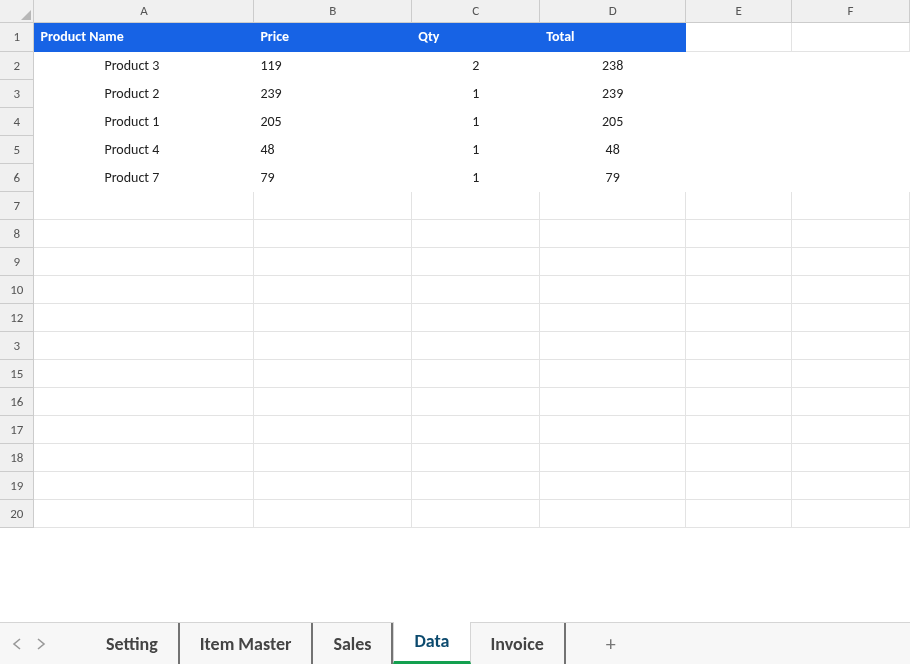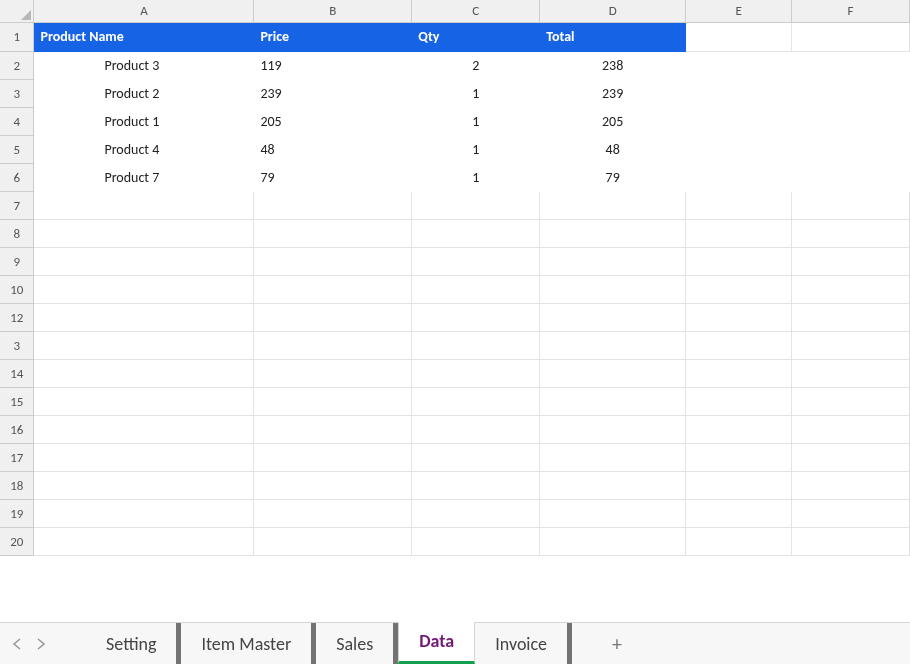--- a/index.html
+++ b/index.html
@@ -116,30 +116,31 @@
       cursor: pointer;
       font-size: 14px;
       display: inline-flex;
       align-items: center;
     }
     .tab {
       padding: 6px 20px;
       font-size: 18px;
       color: #444;
       cursor: pointer;
-      border-right: 5px solid #737373;
+      border-right: 2px solid #737373;
       background: #f7f7f7;
       display: flex;
       align-items: center;
       height: 42px;
+      font-weight: bold;
     }
     .tab.active {
       background: #fff;
       font-weight: bold;
-      color: #701a75;
+      color: #0c4a6e;
       border-bottom: 3px solid #13a04f;
       border-left: 1px solid #d5d5d5;
       border-right: 1px solid #d5d5d5;
       position: relative;
       top: -1px;
     }
     .add-tab {
       padding: 6px 22px;
       font-size: 20px;
       color: #777;
@@ -282,29 +283,20 @@
       <tr>
             <th class="row-header" data-name="row-header-13">3</th>
             <td class="cell" data-name="cell-A13"></td>
             <td class="cell" data-name="cell-B13"></td>
             <td class="cell" data-name="cell-C13"></td>
             <td class="cell" data-name="cell-D13"></td>
             <td class="cell" data-name="cell-E13"></td>
             <td class="cell" data-name="cell-F13"></td>
           </tr>
       <tr>
-            <th class="row-header" data-name="row-header-14">14</th>
-            <td class="cell" data-name="cell-A14"></td>
-            <td class="cell" data-name="cell-B14"></td>
-            <td class="cell" data-name="cell-C14"></td>
-            <td class="cell" data-name="cell-D14"></td>
-            <td class="cell" data-name="cell-E14"></td>
-            <td class="cell" data-name="cell-F14"></td>
-          </tr>
-      <tr>
             <th class="row-header" data-name="row-header-15">15</th>
             <td class="cell" data-name="cell-A15"></td>
             <td class="cell" data-name="cell-B15"></td>
             <td class="cell" data-name="cell-C15"></td>
             <td class="cell" data-name="cell-D15"></td>
             <td class="cell" data-name="cell-E15"></td>
             <td class="cell" data-name="cell-F15"></td>
           </tr>
       <tr>
             <th class="row-header" data-name="row-header-16">16</th>

